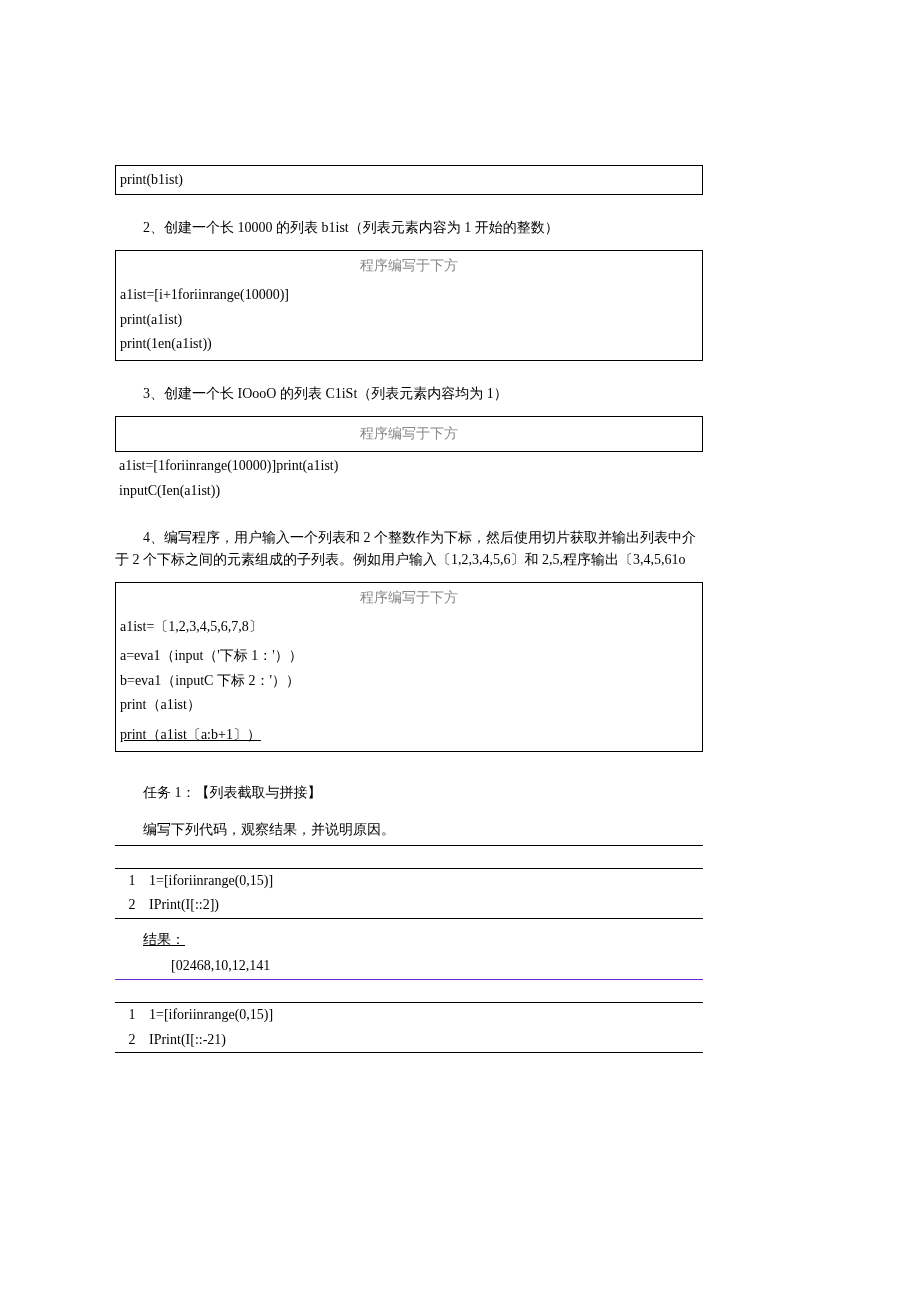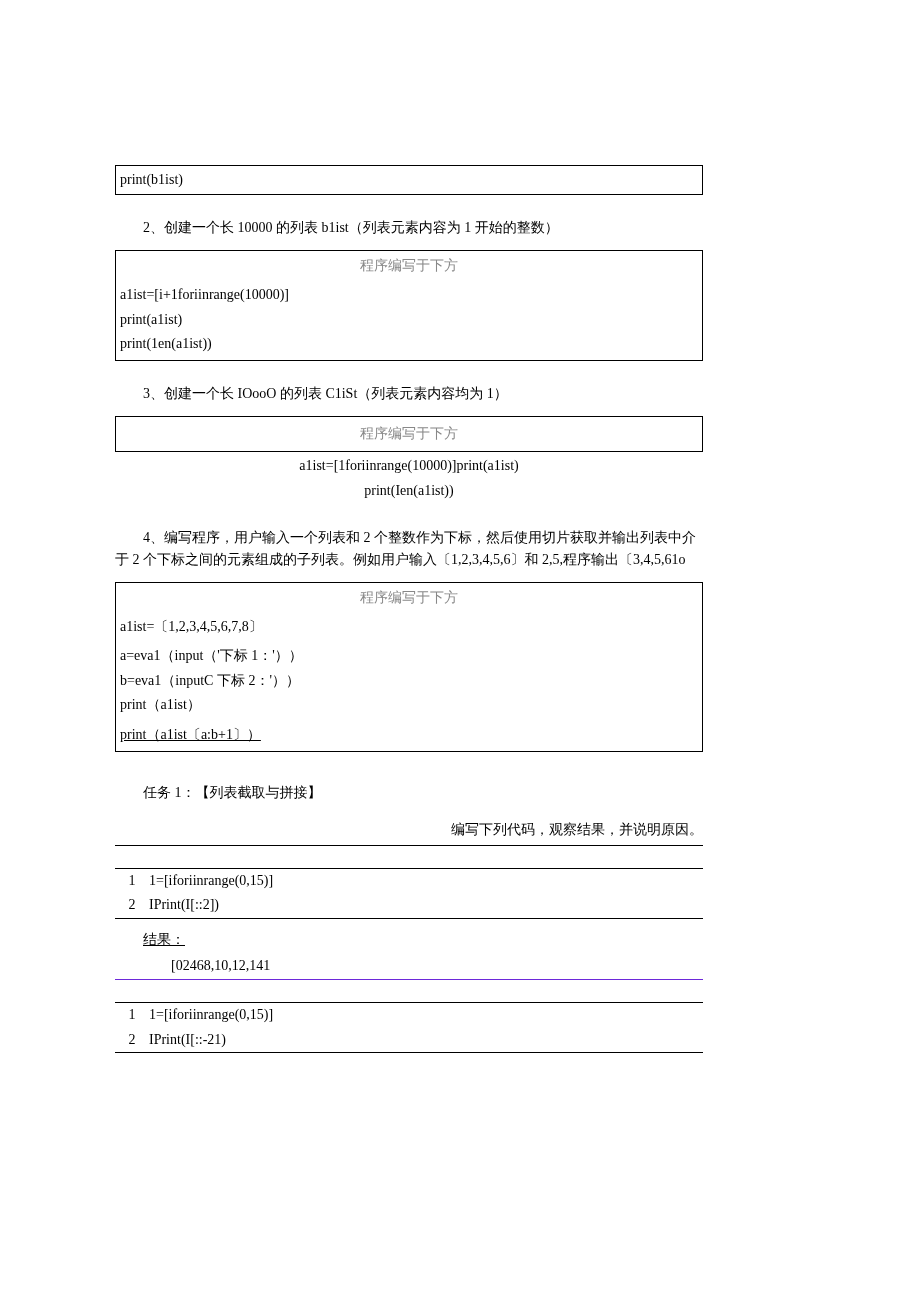--- a/index.html
+++ b/index.html
@@ -51,21 +51,20 @@
     padding: 1px 0;
   }
   .task {
     margin: 30px 0 12px 0;
     text-indent: 2em;
   }
   .underline-row {
     border-bottom: 1px solid #000;
     padding: 3px 0;
     text-indent: 2em;
-    text-align: right;
   }
   .numbered-block {
     border-top: 1px solid #000;
     border-bottom: 1px solid #000;
     width: 100%;
   }
   .numbered-row {
     display: flex;
     padding: 1px 0;
   }
@@ -111,23 +110,23 @@
       <div class="code-line">print(a1ist)</div>
       <div class="code-line">print(1en(a1ist))</div>
     </div>
   </div>
 
   <p class="para">3、创建一个长 IOooO 的列表 C1iSt（列表元素内容均为 1）</p>
   <div>
     <div class="boxed" style="border-bottom:1px solid #000;">
       <div class="section-header">程序编写于下方</div>
     </div>
-    <div class="free-code" style="padding:2px 4px;text-align:center;">
+    <div class="free-code" style="padding:2px 4px;">
       <div class="code-line">a1ist=[1foriinrange(10000)]print(a1ist)</div>
-      <div class="code-line">print(Ien(a1ist))</div>
+      <div class="code-line">inputC(Ien(a1ist))</div>
     </div>
   </div>
 
   <p class="para" style="text-indent:2em;">4、编写程序，用户输入一个列表和 2 个整数作为下标，然后使用切片获取并输出列表中介于 2 个下标之间的元素组成的子列表。例如用户输入〔1,2,3,4,5,6〕和 2,5,程序输出〔3,4,5,61o</p>
   <div class="code-block">
     <div class="header">程序编写于下方</div>
     <div class="lines">
       <div class="code-line" style="padding-bottom:6px;">a1ist=〔1,2,3,4,5,6,7,8〕</div>
       <div class="code-line">a=eva1（input（'下标 1：'））</div>
       <div class="code-line">b=eva1（inputC 下标 2：'））</div>

